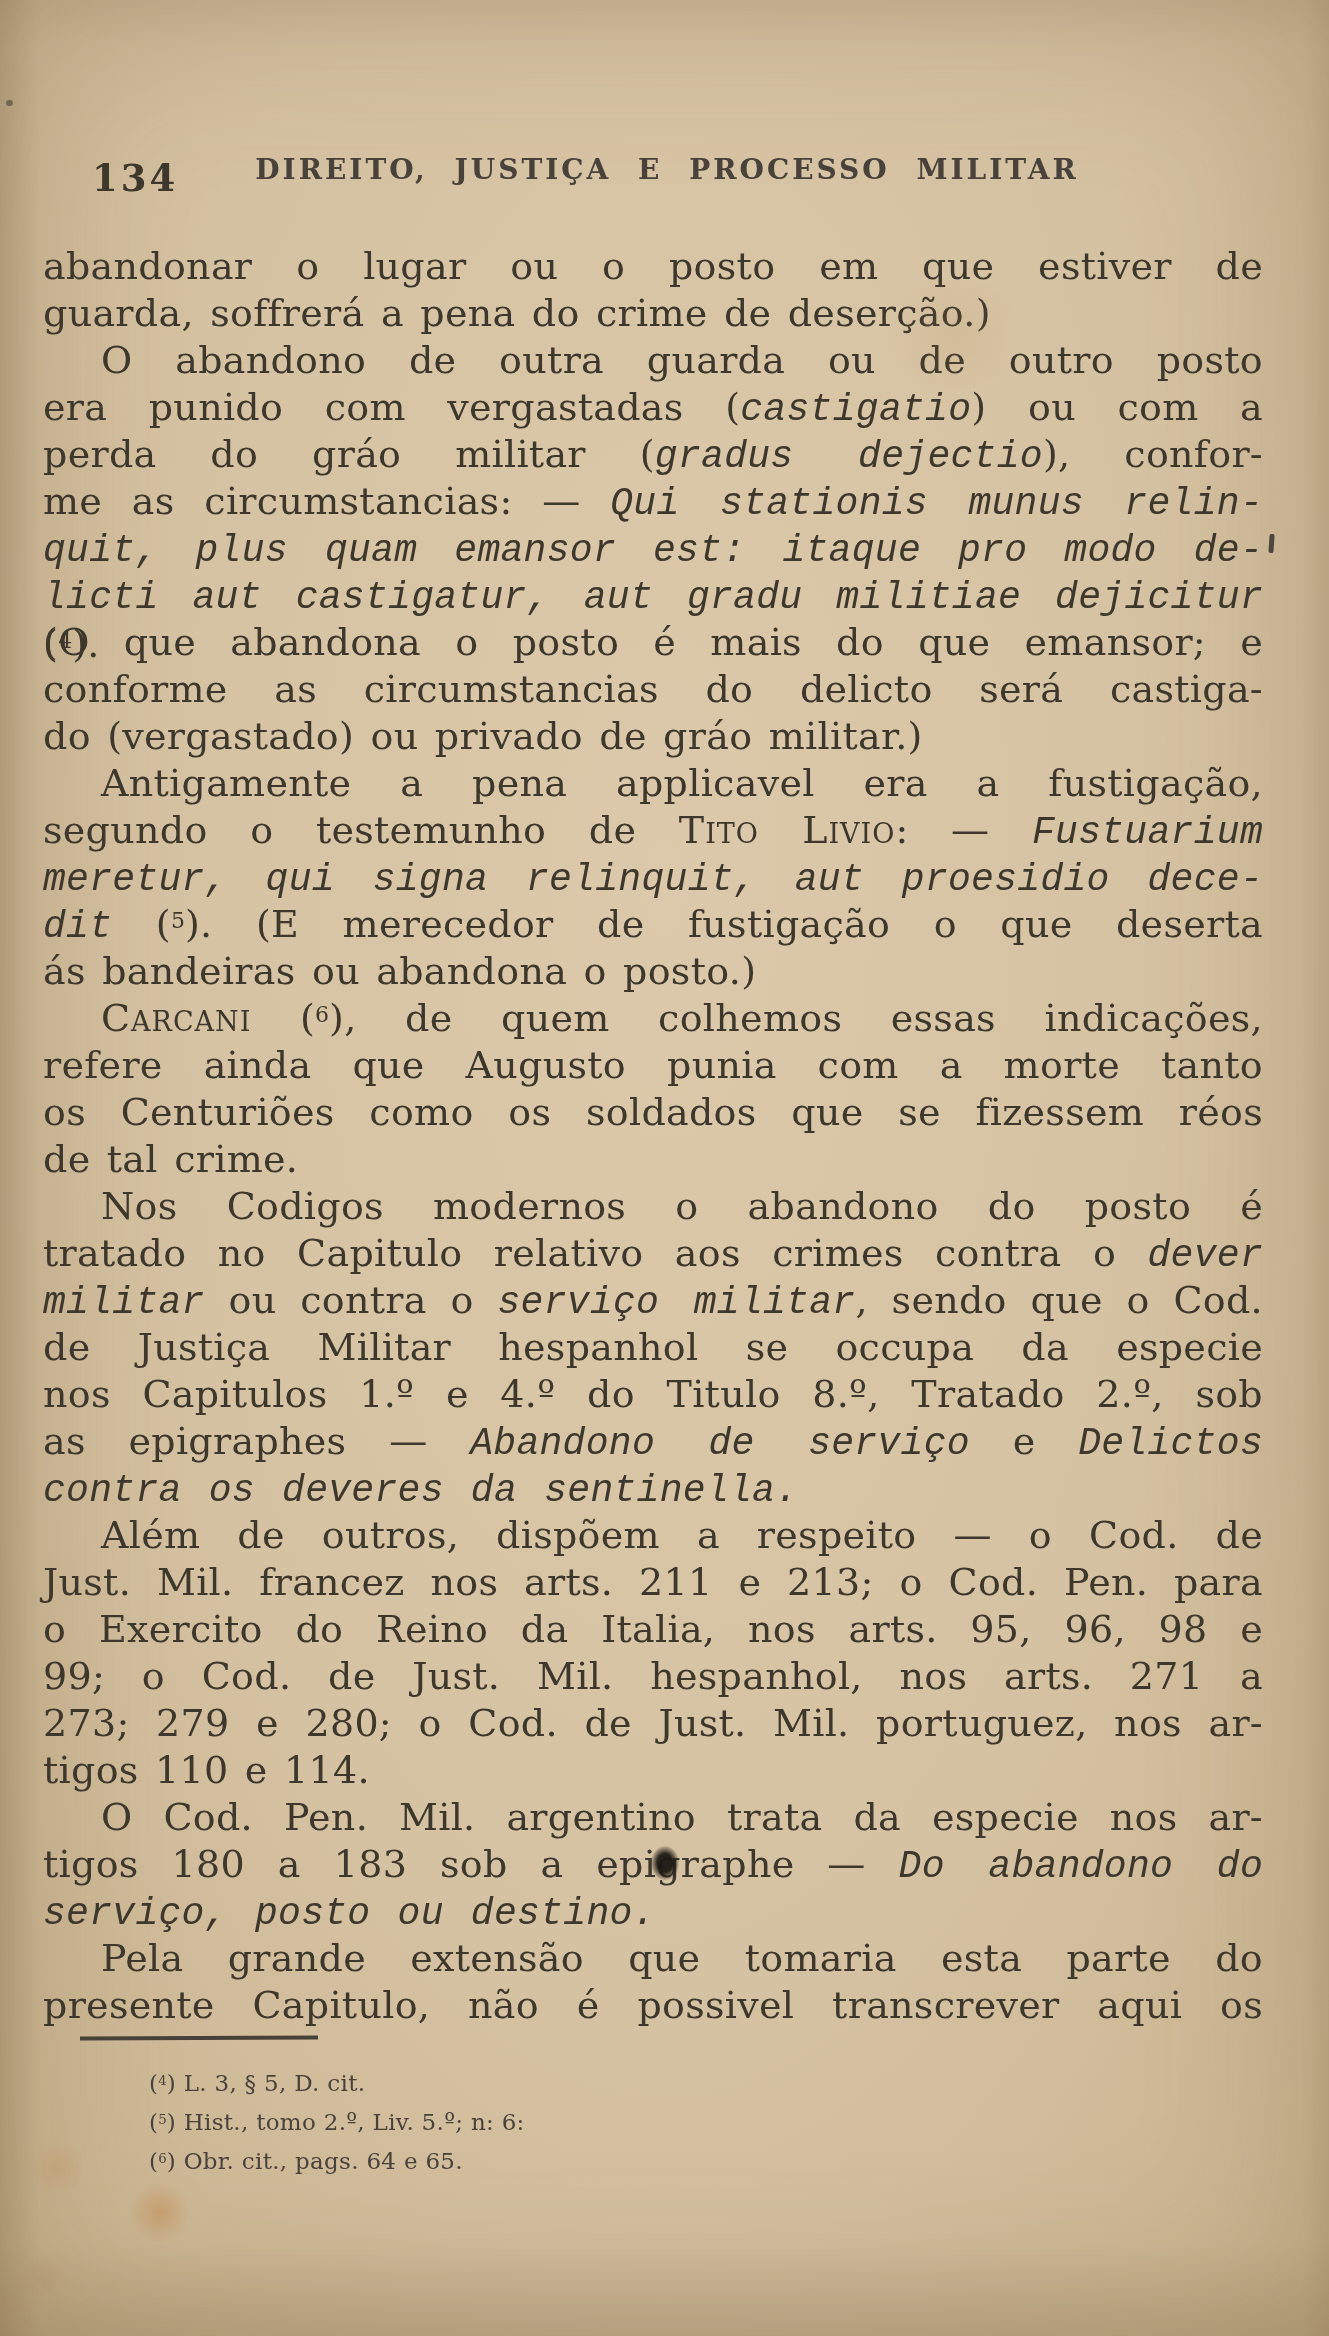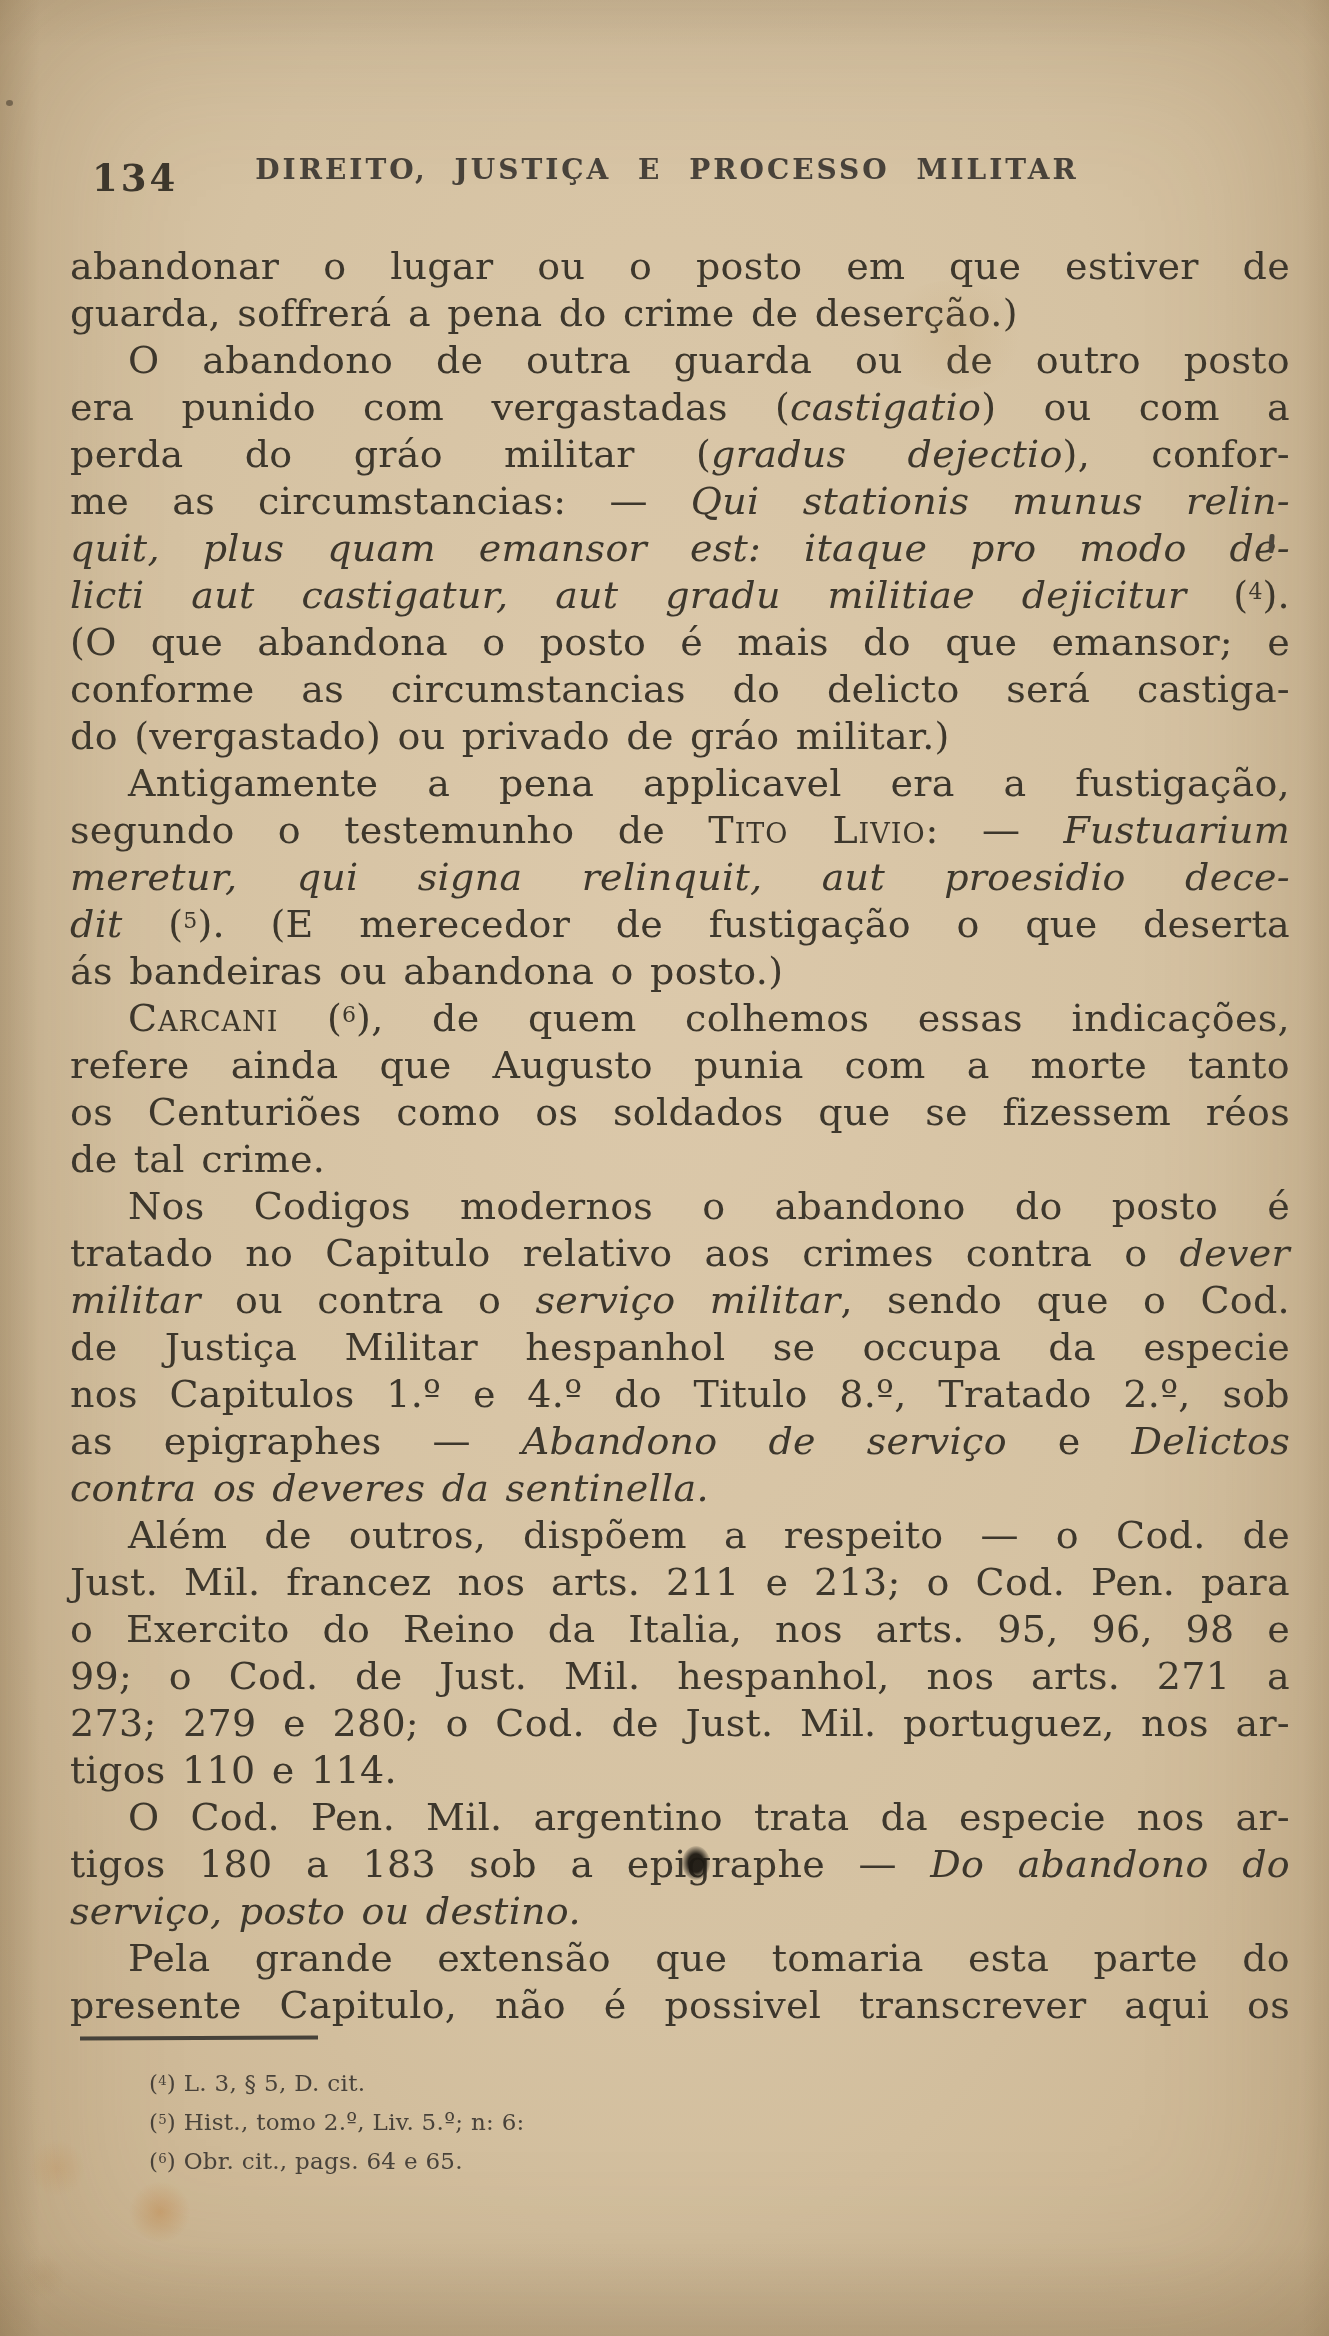--- a/index.html
+++ b/index.html
@@ -29,32 +29,32 @@
   }
   .running-title{
     position:absolute;left:57px;top:153px;width:1220px;
     text-align:center;
     font-size:28px;font-weight:700;
     letter-spacing:3px;word-spacing:14px;
     color:var(--ink-light);
   }
   
   .body-text{
-    position:absolute;left:70px;top:243px;width:1220px;
+    position:absolute;left:43px;top:243px;width:1220px;
     font-size:38px;line-height:47px;
     letter-spacing:.3px;word-spacing:4px;
   }
   .line{
     height:47px;
     text-align:justify;
     text-align-last:justify;
   }
   .line.end{text-align-last:left;}
   .line.indent{text-indent:58px;}
-  .i{font-style:italic;}
+  .i{font-style:italic;font-family:Liberation Mono, monospace;}
   .sc{font-variant:small-caps;letter-spacing:1px;}
   .sup{font-size:.58em;position:relative;top:-.42em;letter-spacing:0;}
   .blot{position:relative;}
   .blot::after{
     content:'';position:absolute;left:-5px;top:4px;width:28px;height:34px;
     background:radial-gradient(ellipse at center, rgba(28,24,18,.95) 38%, rgba(28,24,18,0) 74%);
     border-radius:50%;
   }
   
   .footnote-divider{

